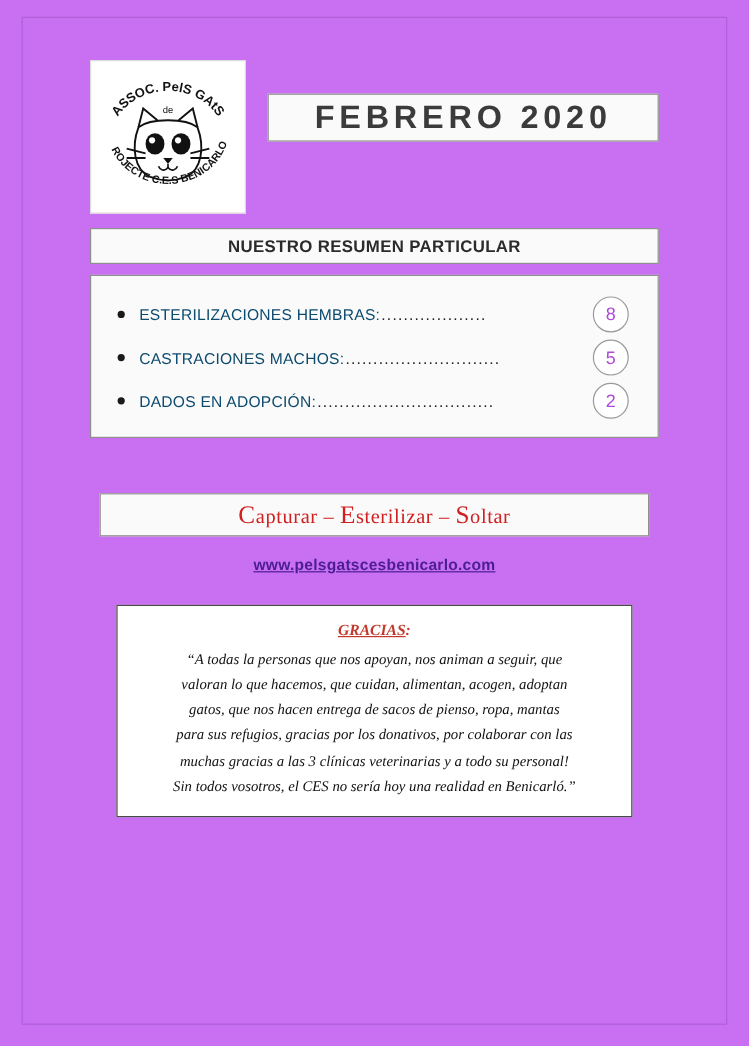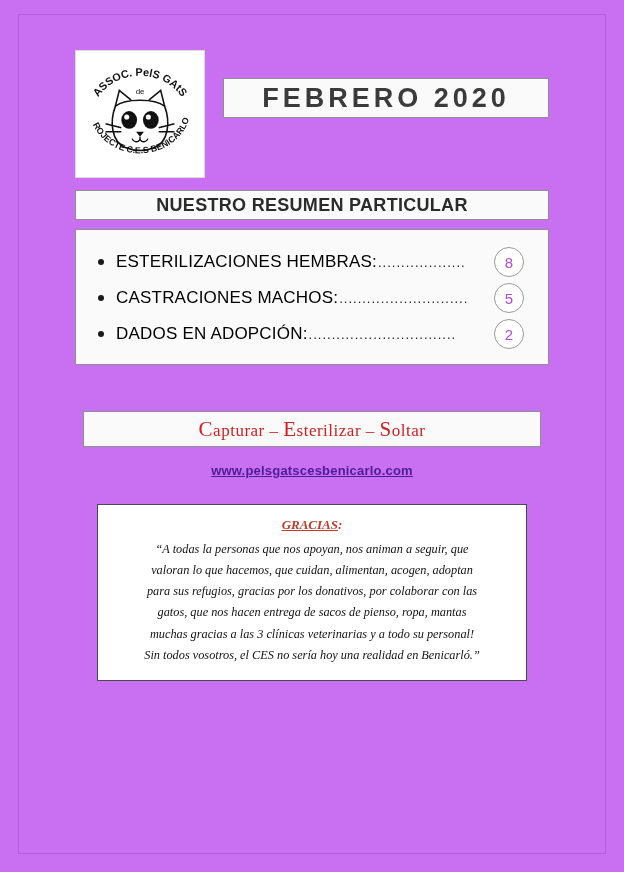--- a/index.html
+++ b/index.html
@@ -82,21 +82,21 @@
     height: 30px;
     background: #fafafa;
     border: 1px solid #8f8f8f;
     box-sizing: border-box;
     display: flex;
     align-items: center;
     justify-content: center;
   }
   .subtitle-text {
     font-weight: bold;
-    font-size: 18px;
+    font-size: 14px;
     color: #2b2b2b;
     letter-spacing: 0.3px;
   }
 
   
   .stats-box {
     margin-top: 9px;
     background: #fafafa;
     border: 1px solid #8f8f8f;
     box-sizing: border-box;
@@ -110,22 +110,22 @@
   }
   .bullet {
     width: 6px;
     height: 6px;
     border-radius: 50%;
     background: #1a1a1a;
     margin-right: 12px;
     flex: 0 0 auto;
   }
   .stat-label {
-    font-size: 17px;
-    color: #000000;
+    font-size: 13px;
+    color: #0c4a6e;
     letter-spacing: 0.2px;
     white-space: nowrap;
   }
   .stat-dots {
     flex: 1 1 auto;
     overflow: hidden;
     white-space: nowrap;
     color: #1a1a1a;
     font-size: 13px;
     letter-spacing: 1px;
@@ -292,22 +292,22 @@
       </div>
     </div>
 
     <div class="website">www.pelsgatscesbenicarlo.com</div>
 
     <div class="thanks-box">
       <div class="thanks-title"><u>GRACIAS</u><span>:</span></div>
       <div class="thanks-body">
         <div>“A todas la personas que nos apoyan, nos animan a seguir, que</div>
         <div>valoran lo que hacemos, que cuidan, alimentan, acogen, adoptan</div>
+        <div>gatos, que nos hacen entrega de sacos de pienso, ropa, mantas</div>
         <div>para sus refugios, gracias por los donativos, por colaborar con las</div>
-        <div>gatos, que nos hacen entrega de sacos de pienso, ropa, mantas</div>
         <div>muchas gracias a las 3 clínicas  veterinarias y a todo su personal!</div>
         <div>Sin todos vosotros, el CES no sería hoy una realidad en Benicarló.”</div>
       </div>
     </div>
 
 
   </div>
 </div>
 
 </body></html>

